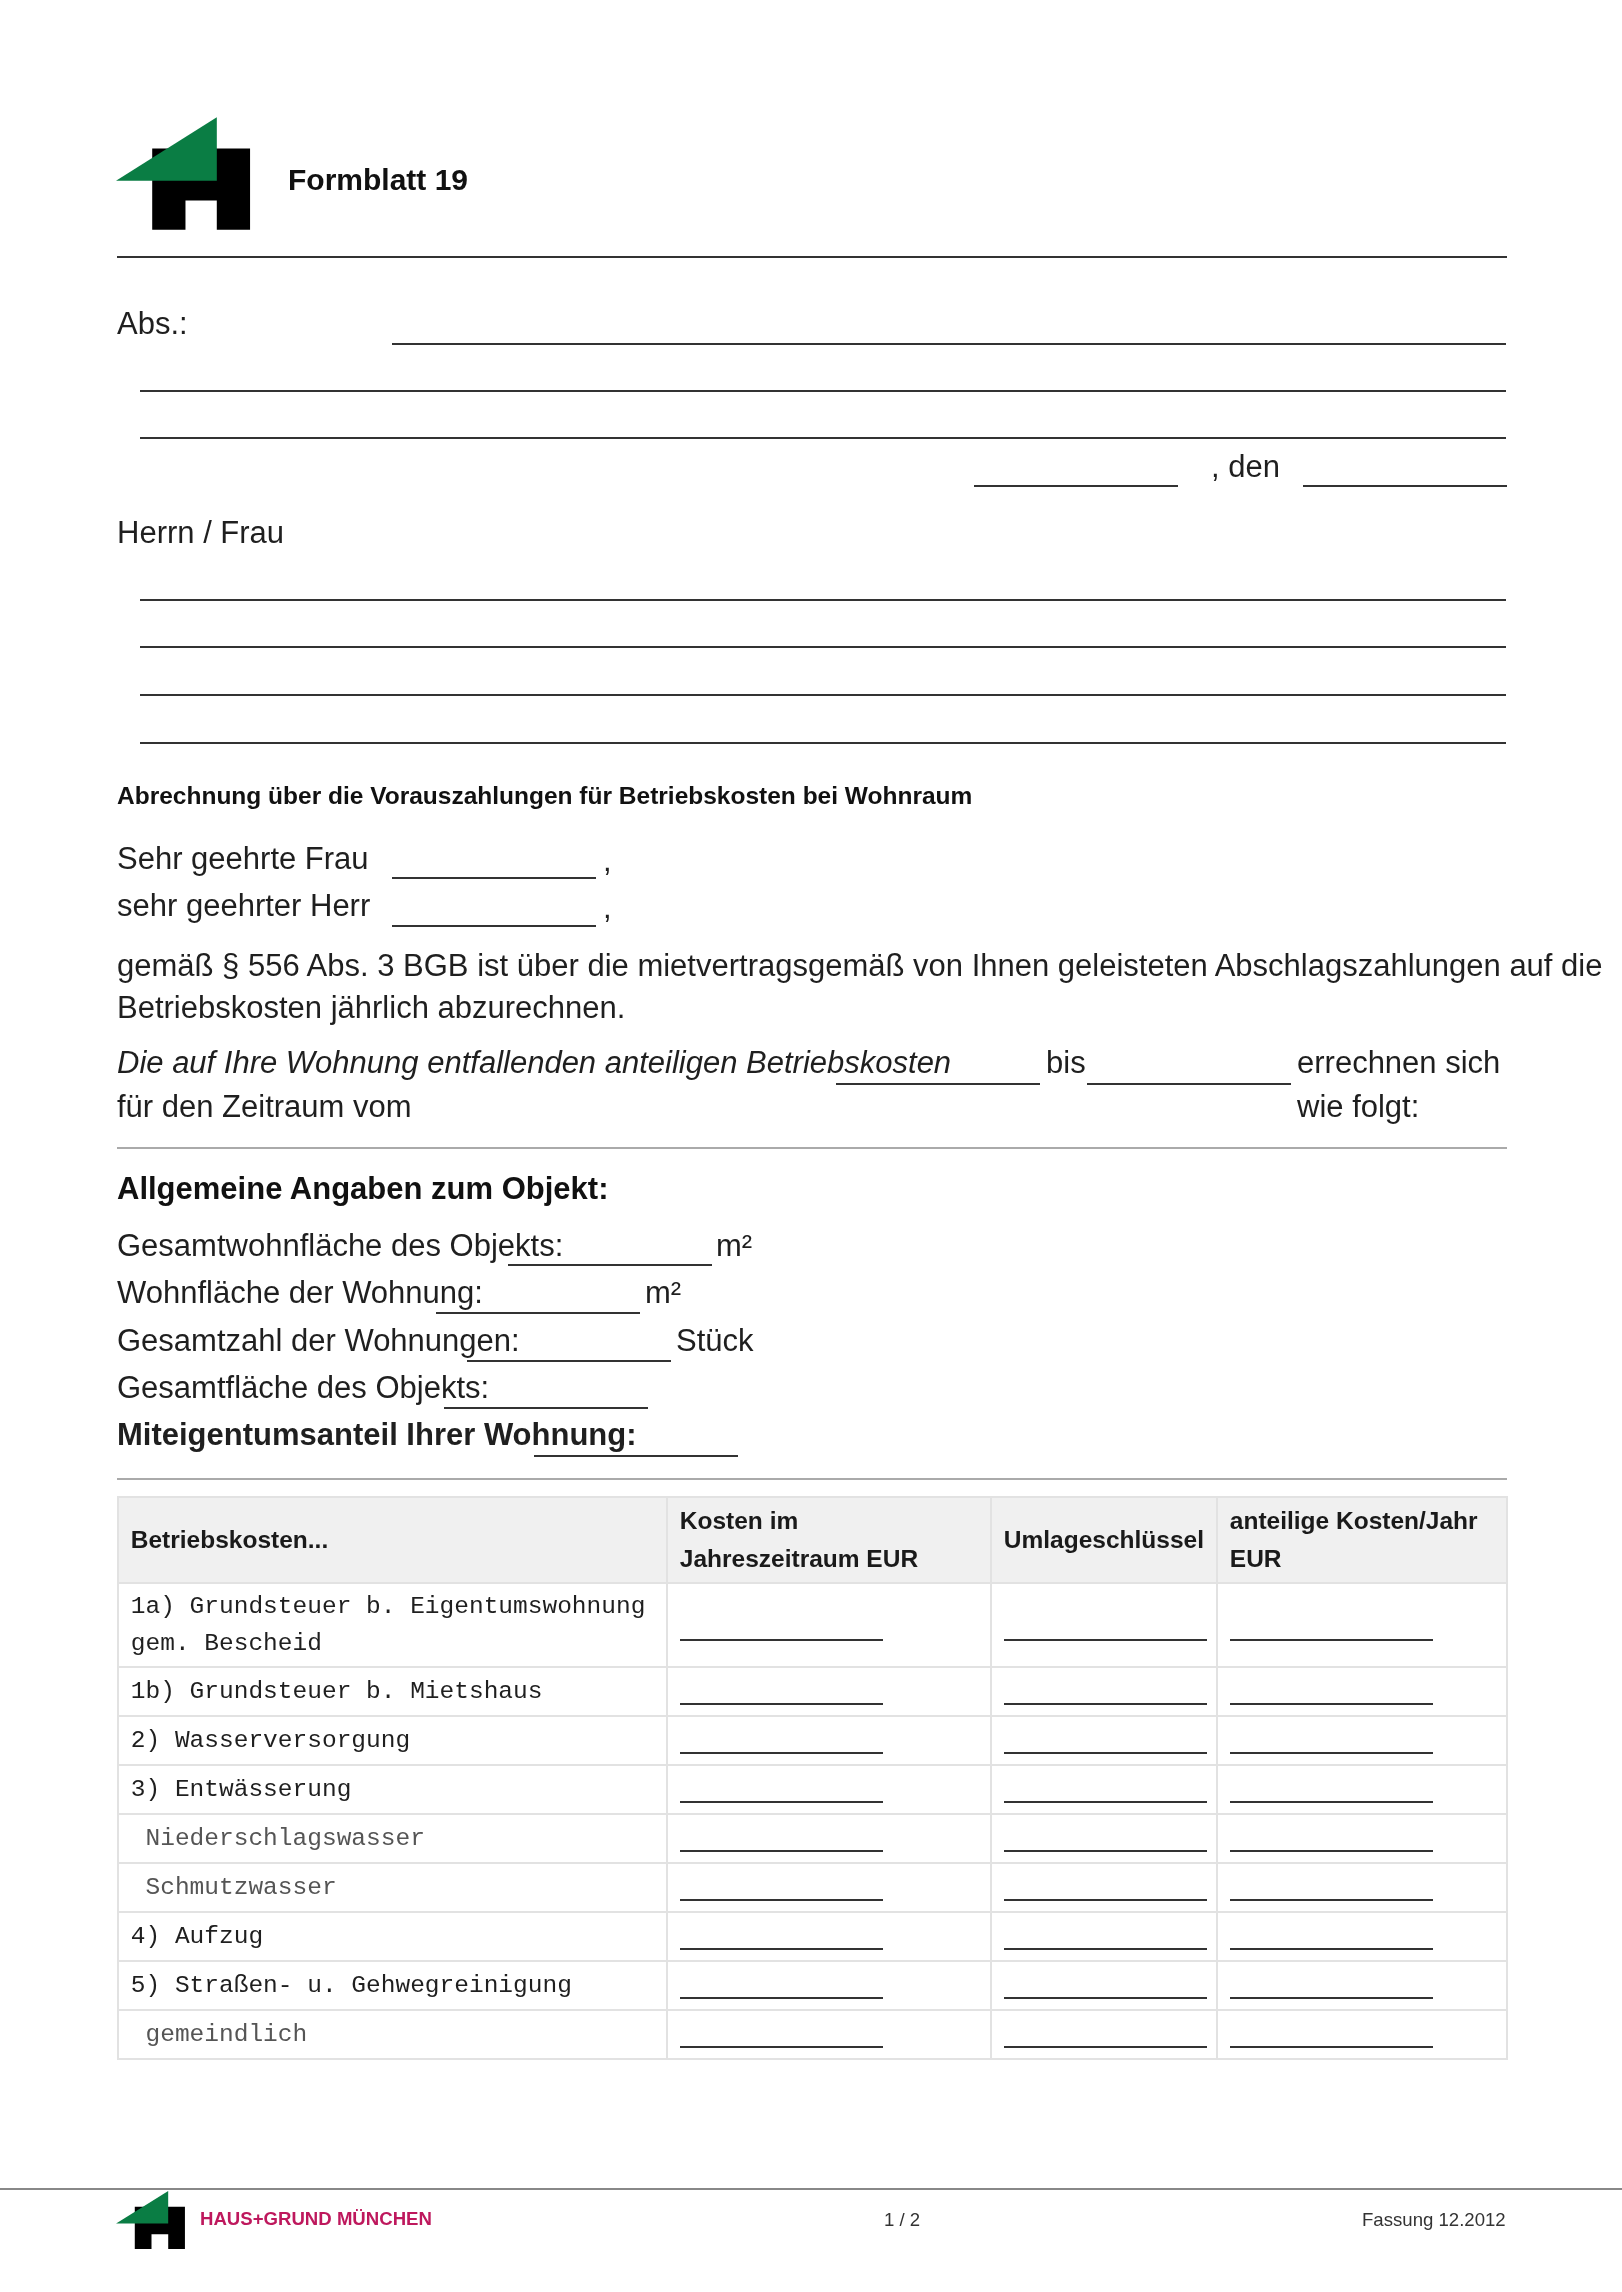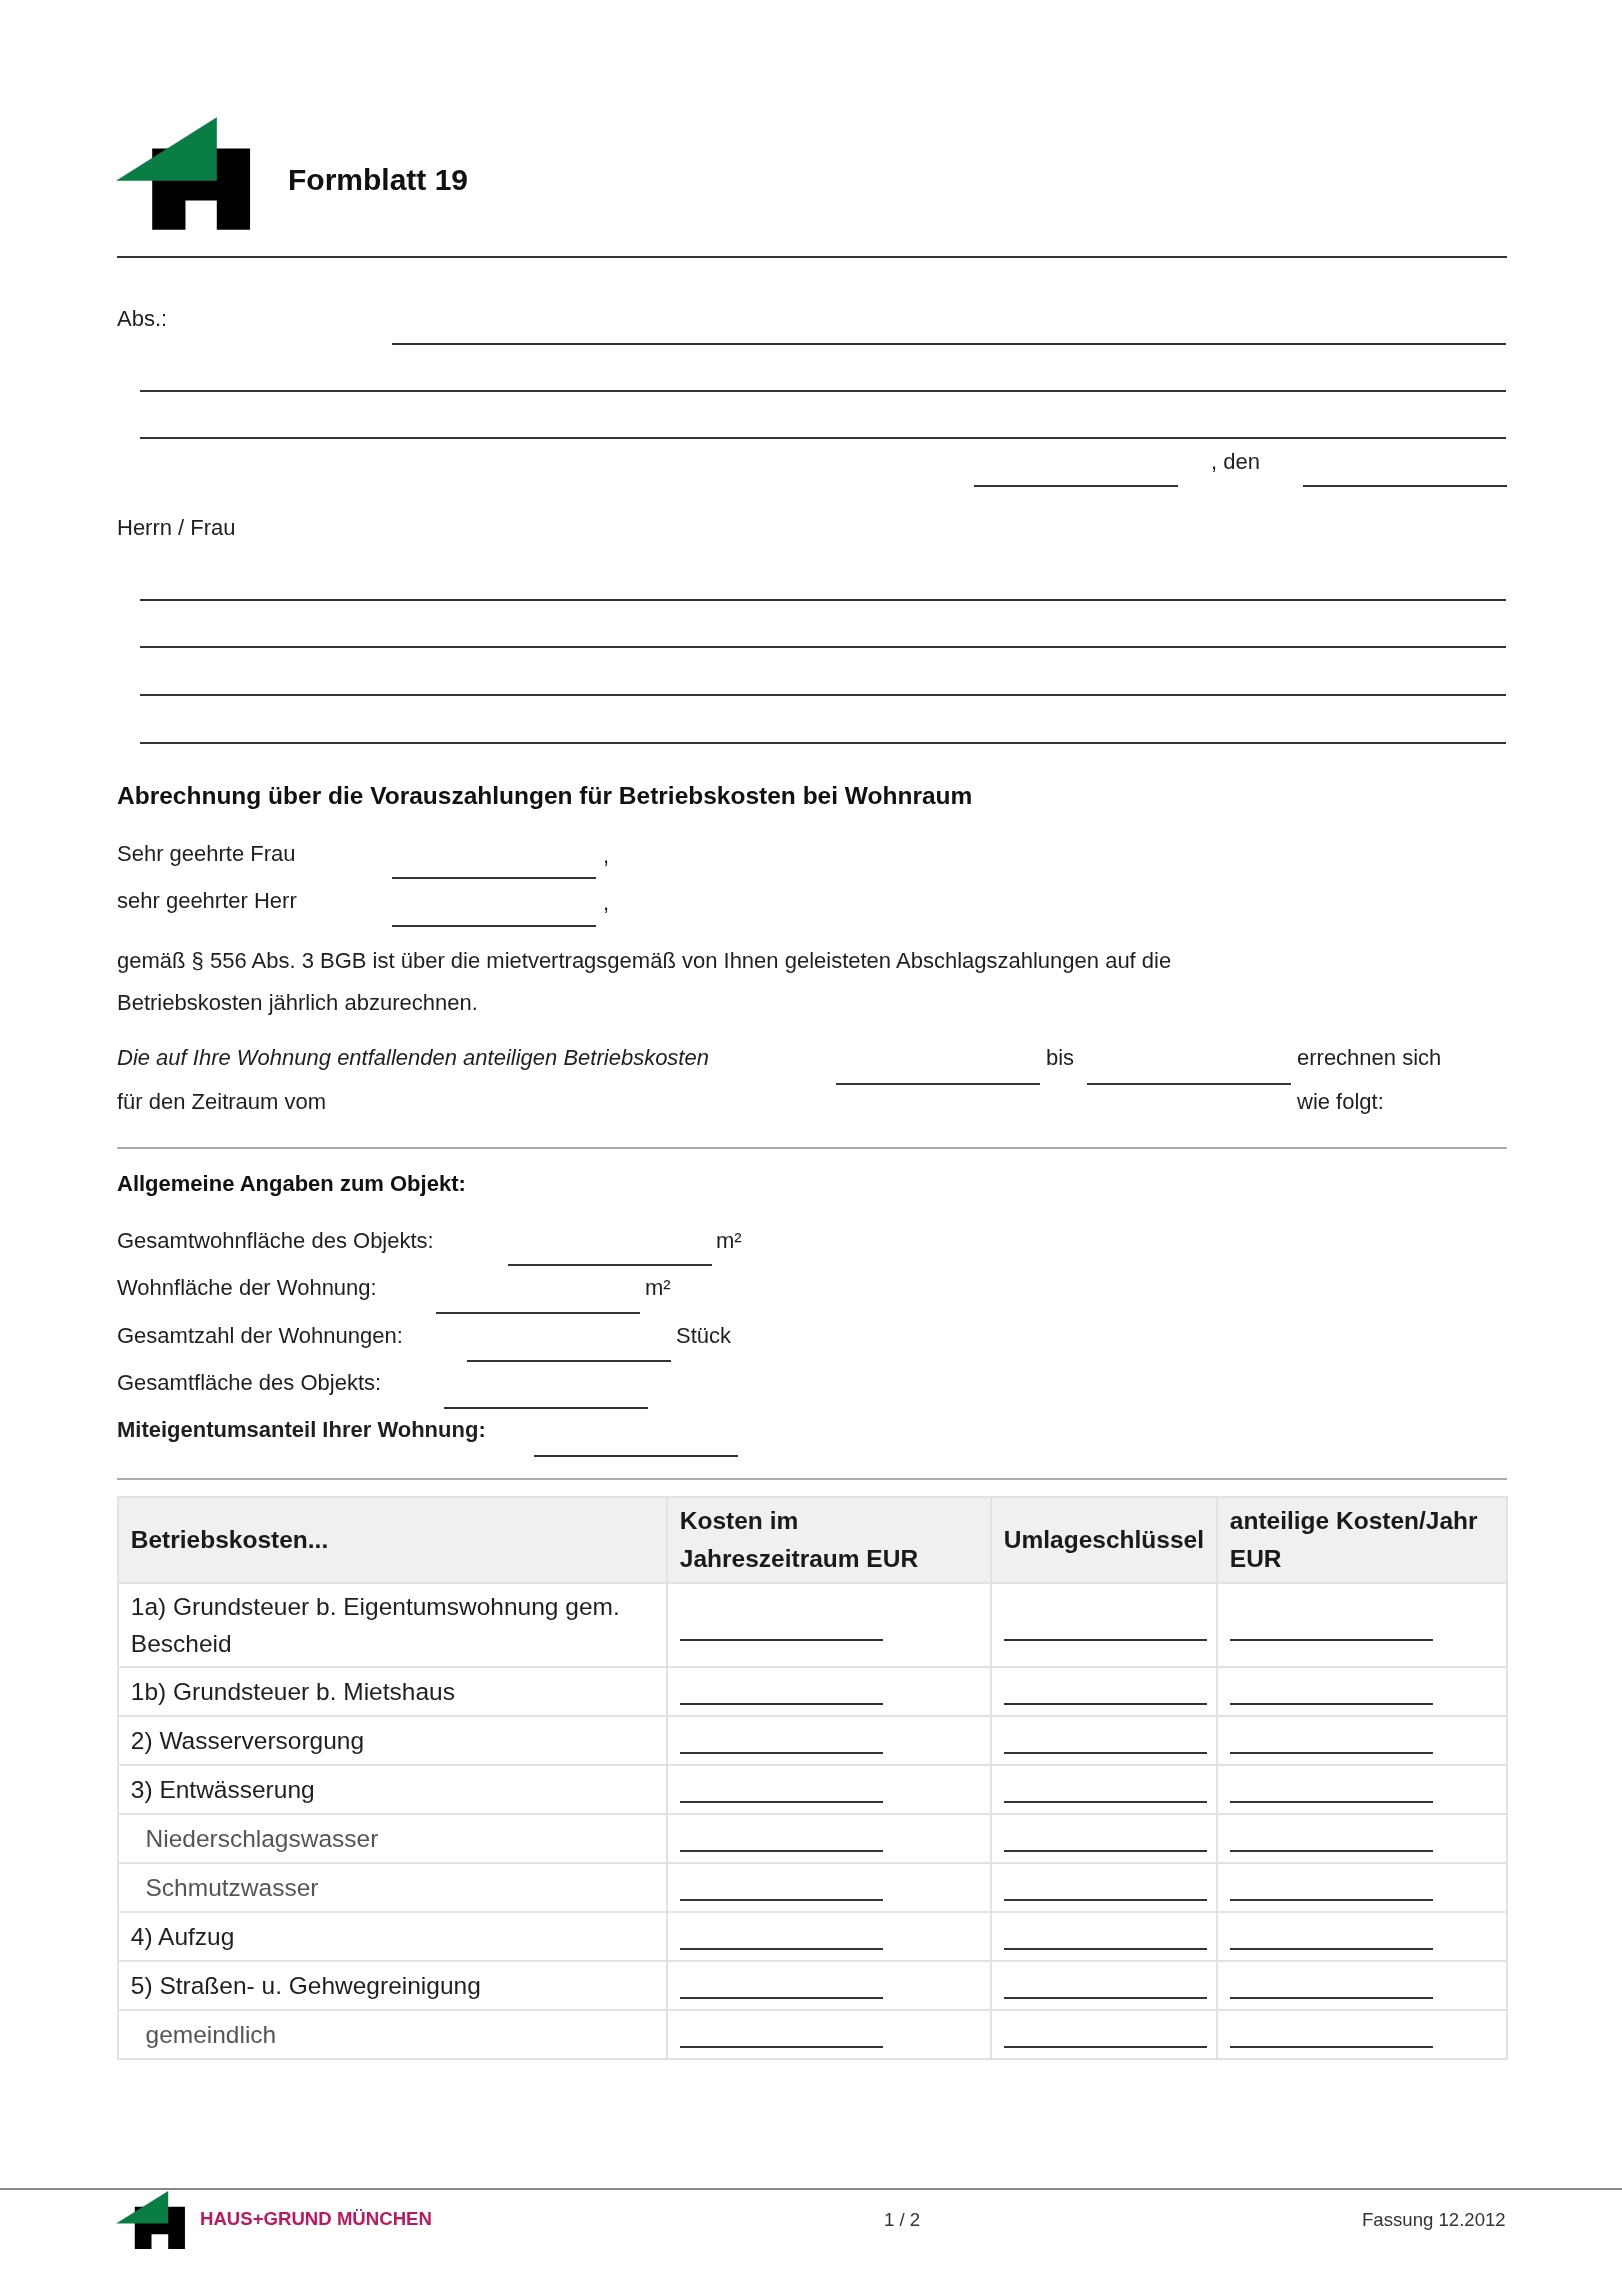--- a/index.html
+++ b/index.html
@@ -1,28 +1,28 @@
 <!DOCTYPE html>
 <html><head>
 <meta charset="utf-8">
 <style>
   html, body { margin:0; padding:0; background:#ffffff; }
   body { width:1622px; height:2293px; position:relative; overflow:hidden;
          font-family:"Liberation Sans", sans-serif; color:#1a1a1a; }
   .abs { position:absolute; }
-  .txt { font-size:22px; line-height:1; white-space:nowrap; color:#1f1f1f; }
+  .txt { font-size:31px; line-height:1; white-space:nowrap; color:#1f1f1f; }
   .bold { font-weight:bold; color:#111; }
   .line { position:absolute; height:0; border-top:2px solid #333; }
   .rule { position:absolute; height:0; }
   table.costs { position:absolute; left:117px; top:1496px; width:1390px;
                 border-collapse:collapse; table-layout:fixed; }
   table.costs th, table.costs td { border:2.9px solid #e2e2e2; padding:0 11.8px; vertical-align:middle;
                 font-size:24.5px; text-align:left; }
   table.costs th { background:#f0f0f0; font-weight:bold; color:#1a1a1a; line-height:38px; height:84px; }
-  table.costs td { height:47px; color:#1f1f1f; line-height:37px; }
+  table.costs td { height:47px; color:#1f1f1f; line-height:37px;font-family:Liberation Mono, monospace; }
   table.costs tr.tall td { height:82px; }
   table.costs td.sub { padding-left:26.5px; color:#555; }
   .blank { display:block; border-top:2px solid #333; width:203px; margin-top:25.5px; }
 </style>
 </head>
 <body>
 
 <div>
   <svg class="abs" style="left:116px;top:116px;" width="137" height="116" viewBox="0 0 140 118">
     <polygon points="37,33 137,33 137,116 103,116 103,86 71,86 71,116 37,116" fill="#000"></polygon>

